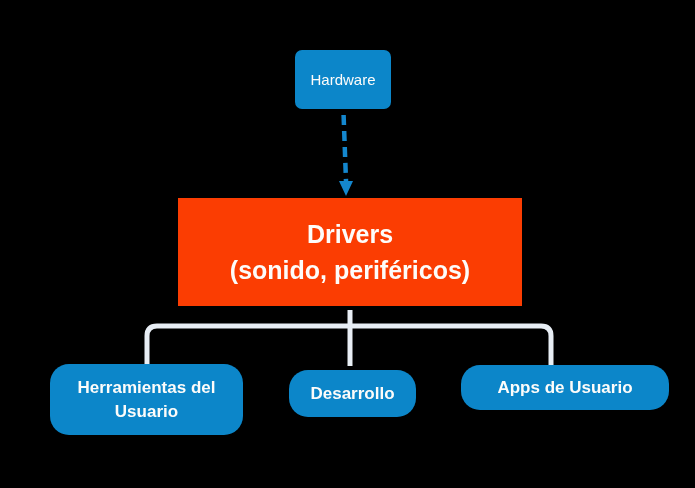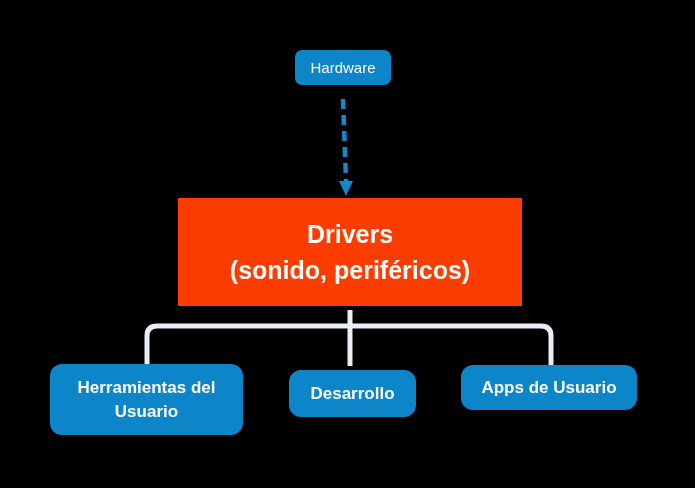--- a/index.html
+++ b/index.html
@@ -25,25 +25,25 @@
     display: flex;
     flex-direction: column;
     align-items: center;
     justify-content: center;
     text-align: center;
     color: #fdfcfa;
     box-sizing: border-box;
   }
   .node-blue {
     background: #0C86C9;
-    border-radius: 12px;
+    border-radius: 19px;
   }
   .node-hardware {
     left: 295px; top: 50px;
-    width: 96px; height: 35px;
+    width: 96px; height: 59px;
     font-size: 15px;
     font-weight: 400;
     border-radius: 7px;
   }
   .node-drivers {
     left: 178px; top: 198px;
     width: 344px; height: 108px;
     background: #FB3D02;
     font-size: 25px;
     font-weight: 700;
@@ -58,21 +58,21 @@
     line-height: 24px;
   }
   .node-development {
     left: 289px; top: 370px;
     width: 127px; height: 47px;
     font-size: 17px;
     font-weight: 700;
   }
   .node-user-apps {
     left: 461px; top: 365px;
-    width: 176px; height: 45px;
+    width: 208px; height: 45px;
     font-size: 17px;
     font-weight: 700;
   }
   .line { display: block; }
 </style>
 </head>
 <body>
 
 <div class="canvas">
 

